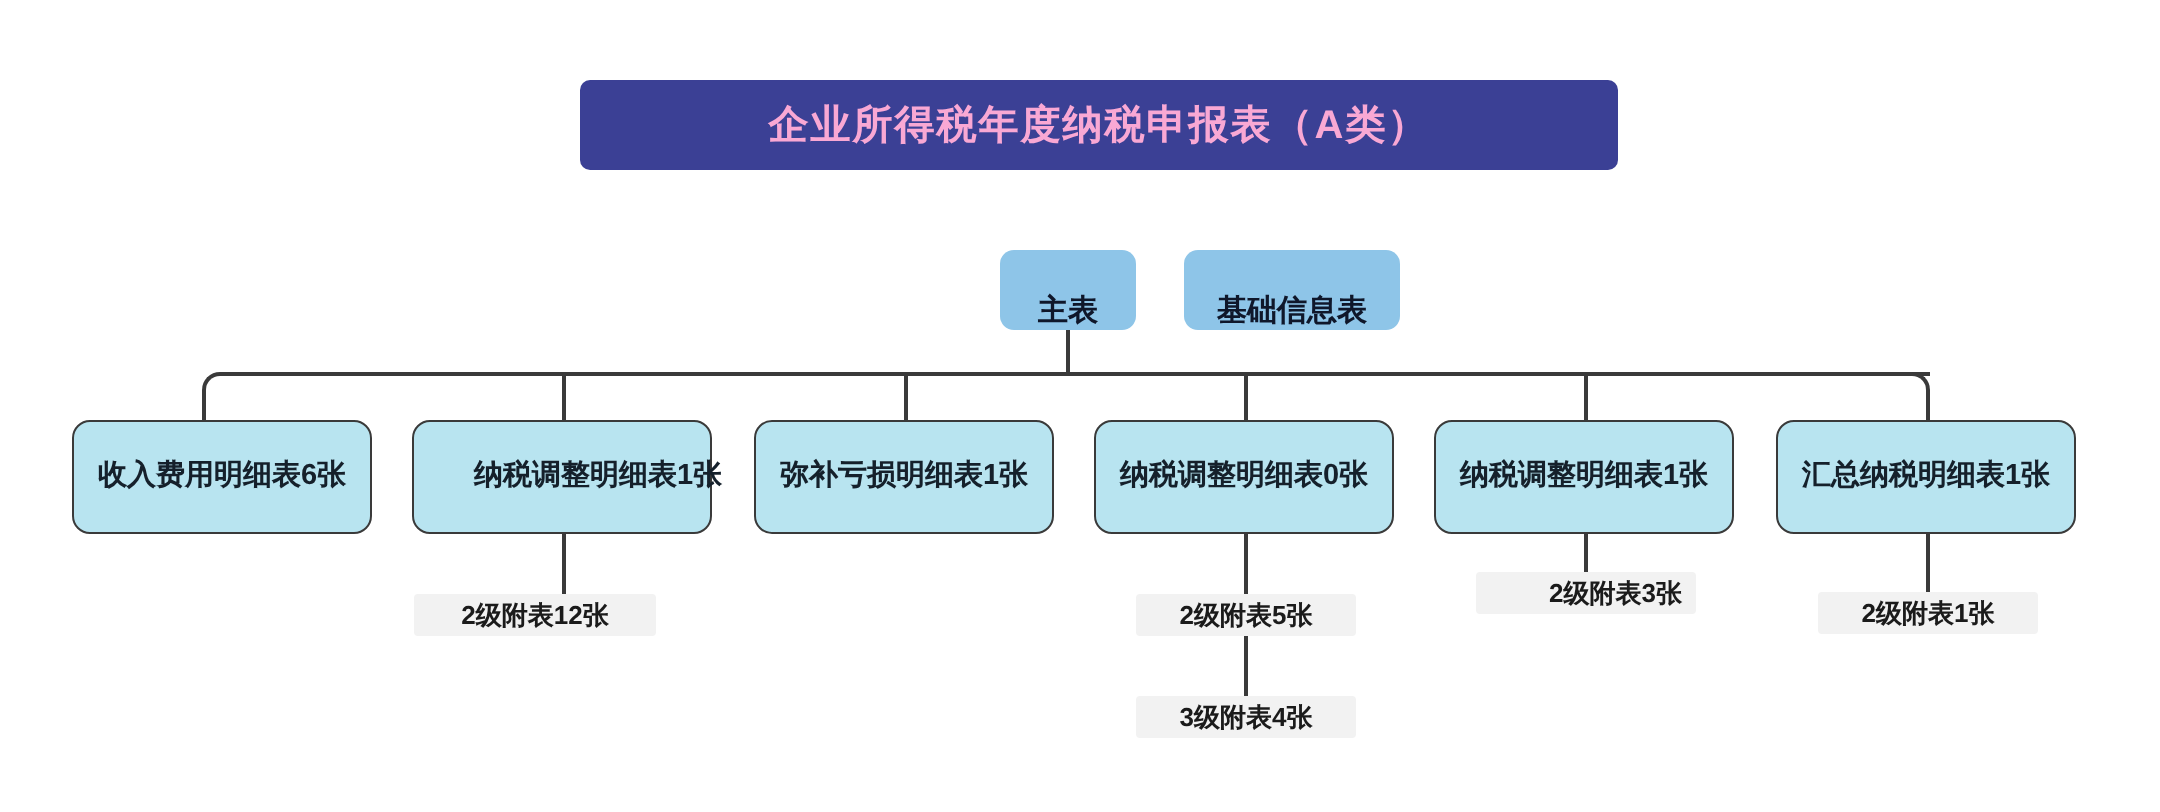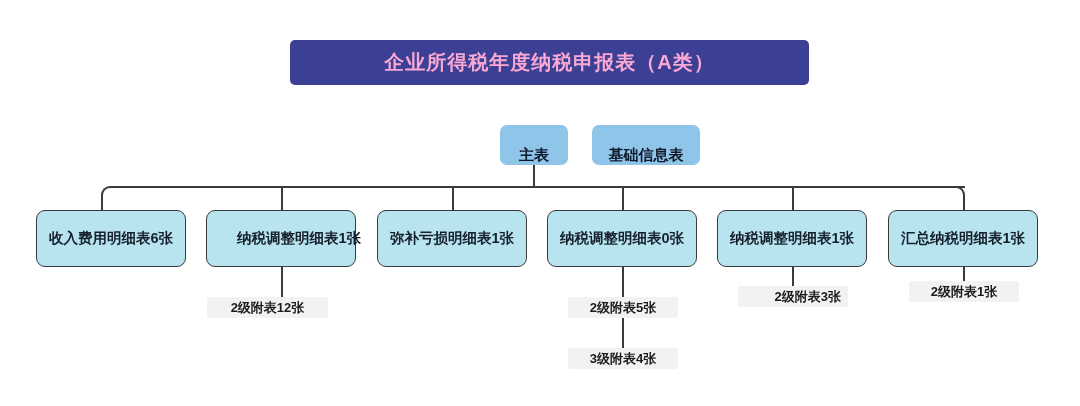--- a/index.html
+++ b/index.html
@@ -212,17 +212,17 @@
   <div class="sub-label" style="left:568px; top:348px; width:110px;">
     <span>3级附表4张</span>
   </div>
 
   <div class="vline" style="left:792px; top:267px; height:30px;"></div>
   <div class="sub-label" style="left:738px; top:286px; width:110px;justify-content:flex-end;">
     <span>2级附表3张</span>
   </div>
 
   <div class="vline" style="left:963px; top:267px; height:30px;"></div>
-  <div class="sub-label" style="left:909px; top:281px; width:110px;">
+  <div class="sub-label" style="left:909px; top:296px; width:110px;">
     <span>2级附表1张</span>
   </div>
 
 </div>
 
 </body></html>

